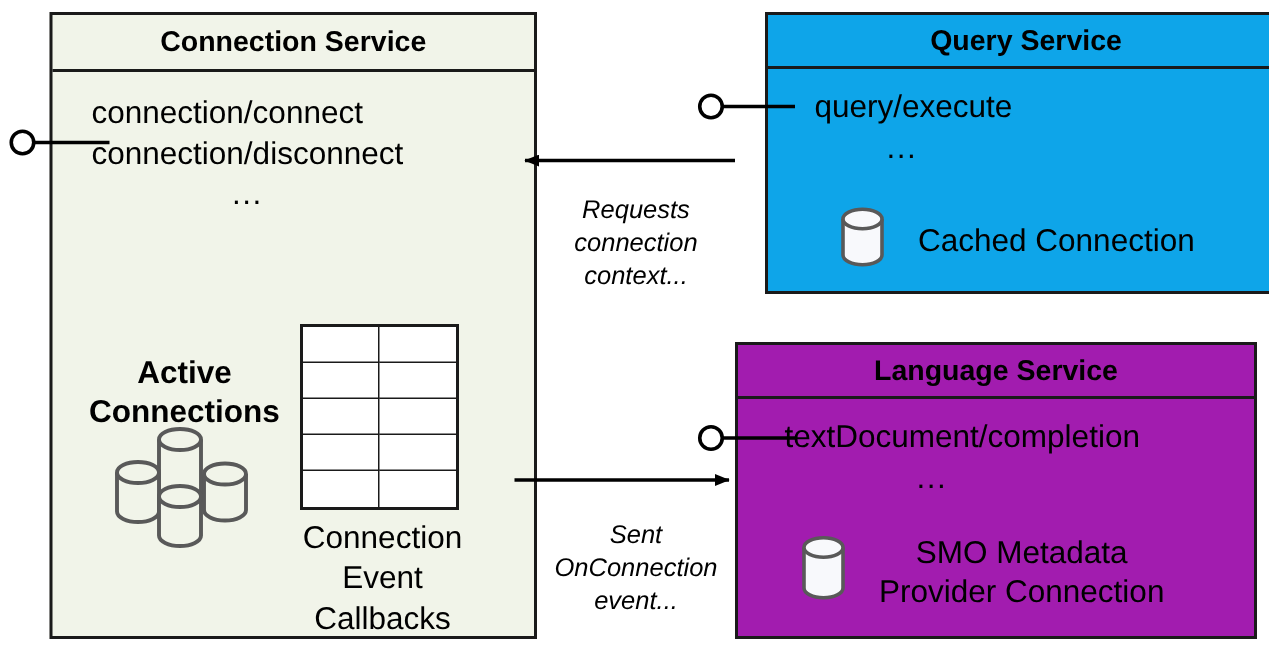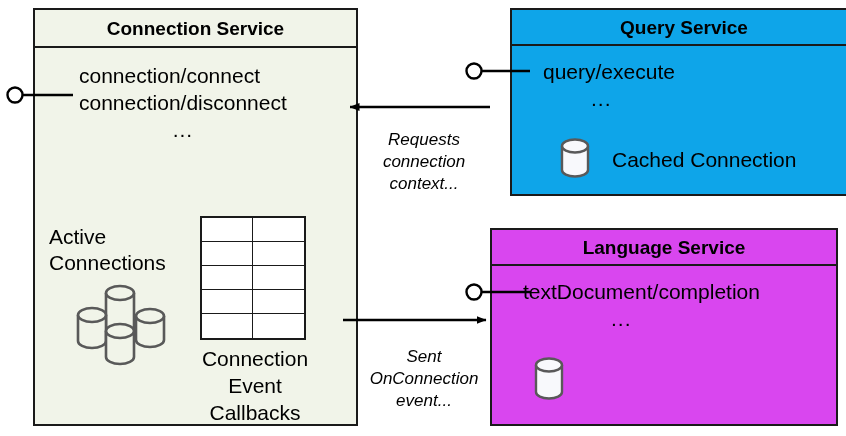--- a/index.html
+++ b/index.html
@@ -58,53 +58,55 @@
   #query-service {
     left: 510px; top: 8px;
     width: 348px; height: 188px;
     background: #0ea5e9;
   }
   #query-service .title-bar { height: 36px; }
 
   #language-service {
     left: 490px; top: 228px;
     width: 348px; height: 198px;
-    background: #d946ef;
+    background: #a21caf;
   }
   #language-service .title-bar { height: 36px; }
 
   
   .ops {
     position: absolute;
     font-size: 21px;
     line-height: 27px;
     white-space: nowrap;
   }
   .ops .ellipsis {
     display: block;
     text-align: center;
     letter-spacing: 1px;
   }
 
-  #cs-ops { left: 26px; top: 14px; margin-left: 18px; }
+  #cs-ops { left: 26px; top: 14px; }
   #cs-ops .ellipsis { text-align: center; width: 100%; }
 
   #qs-ops { left: 31px; top: 12px; }
   #qs-ops .ellipsis { text-align: left; padding-left: 48px; }
 
   #ls-ops { left: 31px; top: 12px; }
   #ls-ops .ellipsis { text-align: left; padding-left: 88px; }
 
   
   #active-connections-label {
     position: absolute;
-    left: 14px; top: 176px;
+    left: 14px; top: 188px;
     width: 148px;
+    text-align: center;
     font-size: 21px;
     line-height: 26px;
+    font-weight: bold;
   }
   #cylinder-cluster {
     position: absolute;
     left: 38px; top: 232px;
     width: 110px; height: 86px;
   }
 
   
   #callbacks-table {
     position: absolute;
@@ -266,20 +268,24 @@
 
       <div class="datastore-row" id="ls-smo">
         <span>
           <svg width="34" height="50" viewBox="0 0 34 50" aria-hidden="true">
             <g fill="#f8f9fc" stroke="#595959" stroke-width="2.4" stroke-linejoin="round">
               <path d="M4 11 v27 a13 6.5 0 0 0 26 0 v-27"></path>
               <ellipse cx="17" cy="11" rx="13" ry="6.5"></ellipse>
             </g>
           </svg>
         </span>
+        <span class="ds-text">
+          <span>SMO Metadata</span><br>
+          <span>Provider Connection</span>
+        </span>
       </div>
 
     </div>
   </div>
 
   <svg id="connectors">
     <defs>
       <marker id="arrowhead-right" markerWidth="10" markerHeight="8" refX="9.5" refY="4" orient="auto" markerUnits="userSpaceOnUse">
         <path d="M0,0 L10,4 L0,8 z" fill="#000000"></path>
       </marker>

